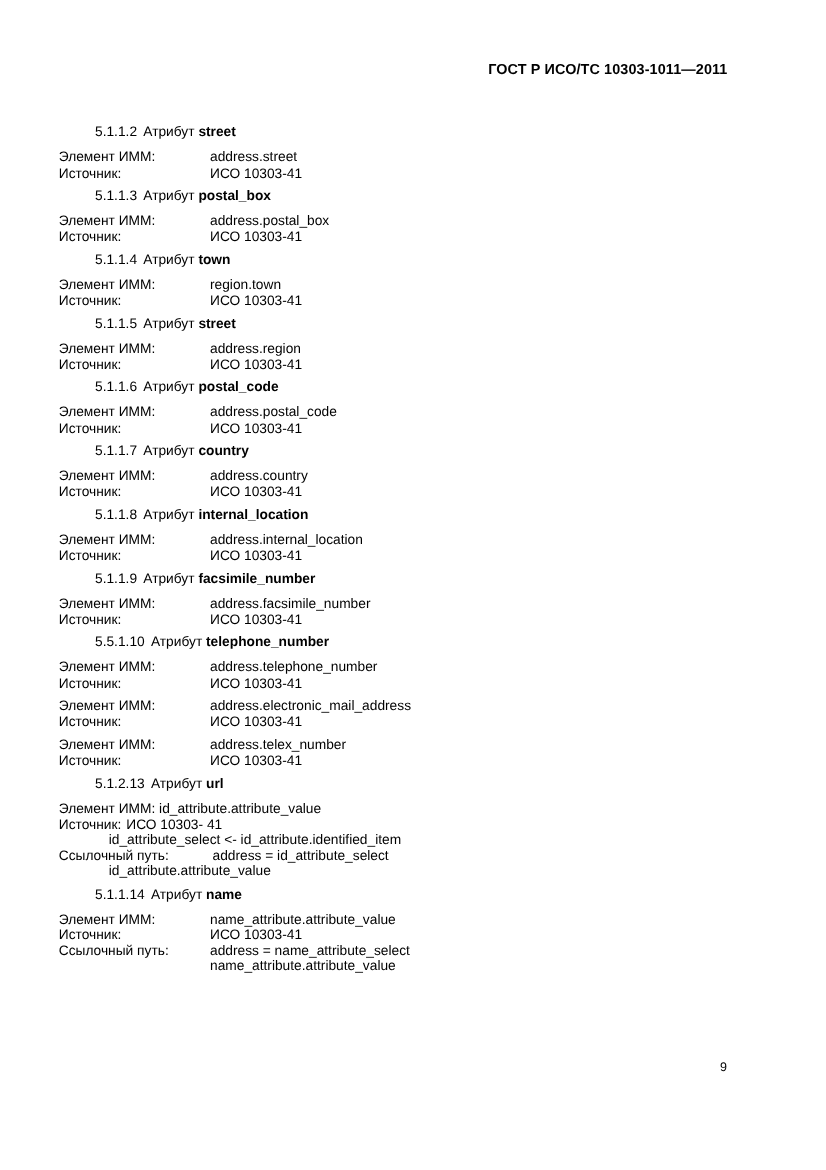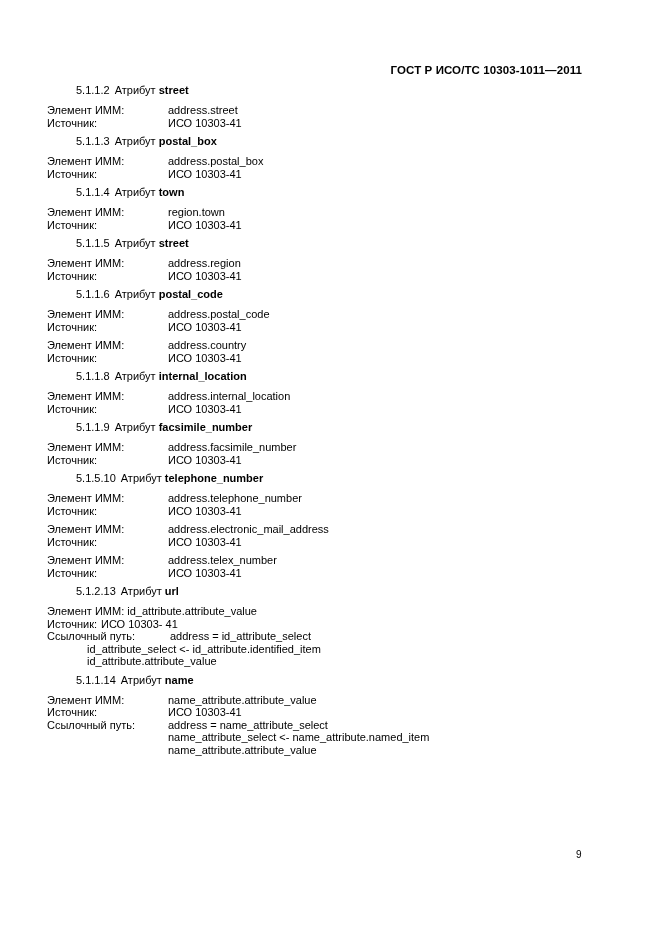--- a/index.html
+++ b/index.html
@@ -2,24 +2,24 @@
 <html><head>
   <meta charset="utf-8">
   <style>
     html, body { margin: 0; padding: 0; background: #ffffff; }
     body {
       width: 661px; height: 936px; position: relative; overflow: hidden;
       font-family: "Liberation Sans", sans-serif; color: #000;
       font-size: 11px; line-height: 12.5px;
     }
     .header {
-      position: absolute; top: 64px; right: 79px;
+      position: absolute; top: 50px; right: 79px;
       font-weight: bold; font-size: 11.5px; letter-spacing: 0.1px;
     }
-    .content { position: absolute; left: 47px; top: 84px; width: 560px; }
+    .content { position: absolute; left: 47px; top: 100px; width: 560px; }
     .section { margin: 0; }
     .sec-title { padding-left: 29px; height: 12px; line-height: 12px; margin-bottom: 8px; }
     .sec-title .num { display: inline-block; }
     .sec-title .kw { margin-left: 5px; }
     .sec-title b { font-weight: bold; }
     .row { display: flex; height: 12.5px; line-height: 12.5px; white-space: nowrap; }
     .row .lbl { width: 121px; flex: none; }
     .row .val { flex: none; }
     .sec-gap { height: 6px; }
     .url-row { height: 12.5px; line-height: 12.5px; white-space: nowrap; }
@@ -88,20 +88,21 @@
           <span class="lbl">Элемент ИММ:</span>
           <span class="val">address.postal_code</span>
         </div>
       <div class="row">
           <span class="lbl">Источник:</span>
           <span class="val">ИСО 10303-41</span>
         </div>
       <div class="sec-gap"></div>
     </div>
     <div class="section">
+      <div class="sec-title"><span class="num">5.1.1.7</span><span class="kw">Атрибут</span> <b>country</b></div>
       <div class="row">
           <span class="lbl">Элемент ИММ:</span>
           <span class="val">address.country</span>
         </div>
       <div class="row">
           <span class="lbl">Источник:</span>
           <span class="val">ИСО 10303-41</span>
         </div>
       <div class="sec-gap"></div>
     </div>
@@ -123,21 +124,21 @@
           <span class="lbl">Элемент ИММ:</span>
           <span class="val">address.facsimile_number</span>
         </div>
       <div class="row">
           <span class="lbl">Источник:</span>
           <span class="val">ИСО 10303-41</span>
         </div>
       <div class="sec-gap"></div>
     </div>
     <div class="section">
-      <div class="sec-title"><span class="num">5.1.5.10</span><span class="kw">Атрибут</span> <b>telephone_number</b></div>
+      <div class="sec-title"><span class="num">5.5.1.10</span><span class="kw">Атрибут</span> <b>telephone_number</b></div>
       <div class="row">
           <span class="lbl">Элемент ИММ:</span>
           <span class="val">address.telephone_number</span>
         </div>
       <div class="row">
           <span class="lbl">Источник:</span>
           <span class="val">ИСО 10303-41</span>
         </div>
       <div class="sec-gap"></div>
     </div>
@@ -162,44 +163,40 @@
           <span class="val">ИСО 10303-41</span>
         </div>
       <div class="sec-gap"></div>
     </div>
   </div>
 
   <div class="section">
     <div class="sec-title"><span class="num">5.1.2.13</span><span class="kw">Атрибут</span> <b>url</b></div>
     <div class="url-row"><span>Элемент ИММ:</span> <span>id_attribute.attribute_value</span></div>
     <div class="url-row"><span style="display:inline-block;width:54px">Источник:</span><span>ИСО 10303- 41</span></div>
+    <div class="url-row" style="padding-left:40px">id_attribute_select &lt;- id_attribute.identified_item</div>
     <div class="url-row"><span style="display:inline-block;width:123px">Ссылочный путь:</span><span>address = id_attribute_select</span></div>
-    <div class="url-row" style="padding-left:40px">id_attribute_select &lt;- id_attribute.identified_item</div>
     <div class="url-row" style="padding-left:40px">id_attribute.attribute_value</div>
     <div class="sec-gap"></div>
   </div>
 
   <div class="section">
     <div class="sec-title"><span class="num">5.1.1.14</span><span class="kw">Атрибут</span> <b>name</b></div>
     <div class="row">
         <span class="lbl">Элемент ИММ:</span>
         <span class="val">name_attribute.attribute_value</span>
       </div>
     <div class="row">
         <span class="lbl">Источник:</span>
         <span class="val">ИСО 10303-41</span>
       </div>
     <div class="row">
         <span class="lbl">Ссылочный путь:</span>
         <span class="val">address = name_attribute_select</span>
       </div>
     <div class="row">
         <span class="lbl"></span>
-        <span class="val">name_attribute_select &lt;- name_attribute.named_item</span>
-      </div>
-    <div class="row">
-        <span class="lbl"></span>
         <span class="val">name_attribute.attribute_value</span>
       </div>
   </div>
 </div>
 
 <div class="page-num">9</div>
 
 </body></html>

